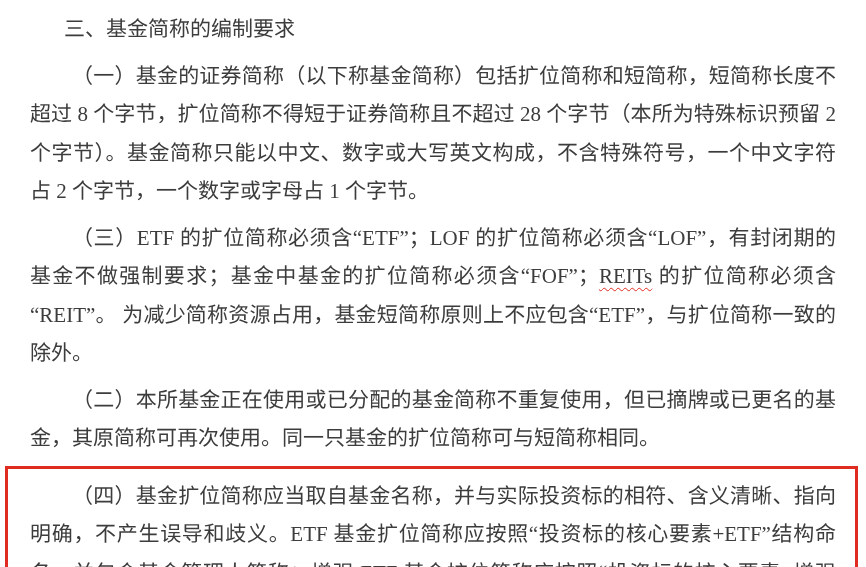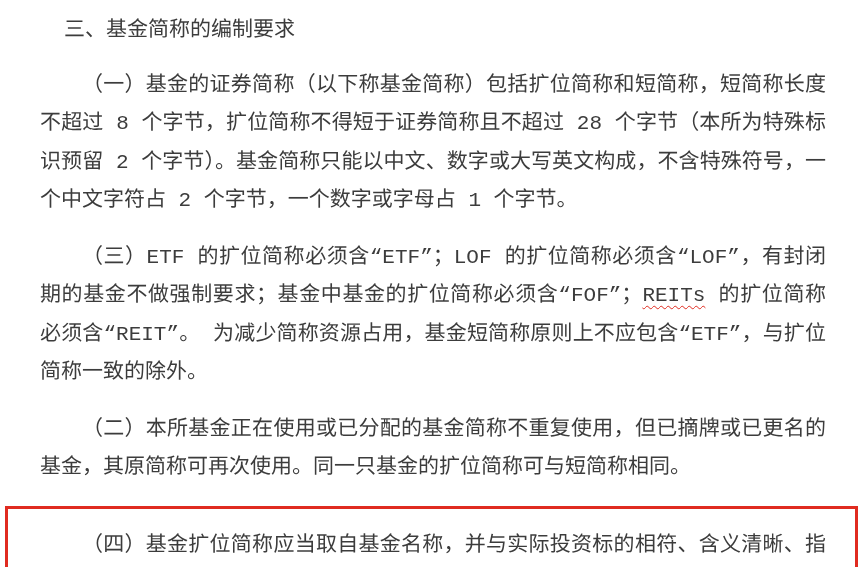--- a/index.html
+++ b/index.html
@@ -22,24 +22,23 @@
     line-height: 38.5px;
     color: var(--text, #3c3c3c);
   }
   .heading {
     margin: 0;
     text-indent: 2em;
     font-weight: normal;
     font-size: 21px;
   }
   .para {
-    margin: 18px;
+    margin: 8px;
     text-indent: 2em;
     text-align: justify;
-    font-family: Liberation Mono, monospace;
   }
   .misspelled {
     text-decoration: underline wavy var(--accent, #e02b20);
     text-decoration-thickness: 1px;
     text-underline-offset: 4px;
     text-decoration-skip-ink: none;
   }
   .highlight-box {
     margin: 0 -14px 0 -17px;
     border: 3px solid var(--accent, #e02b20);

